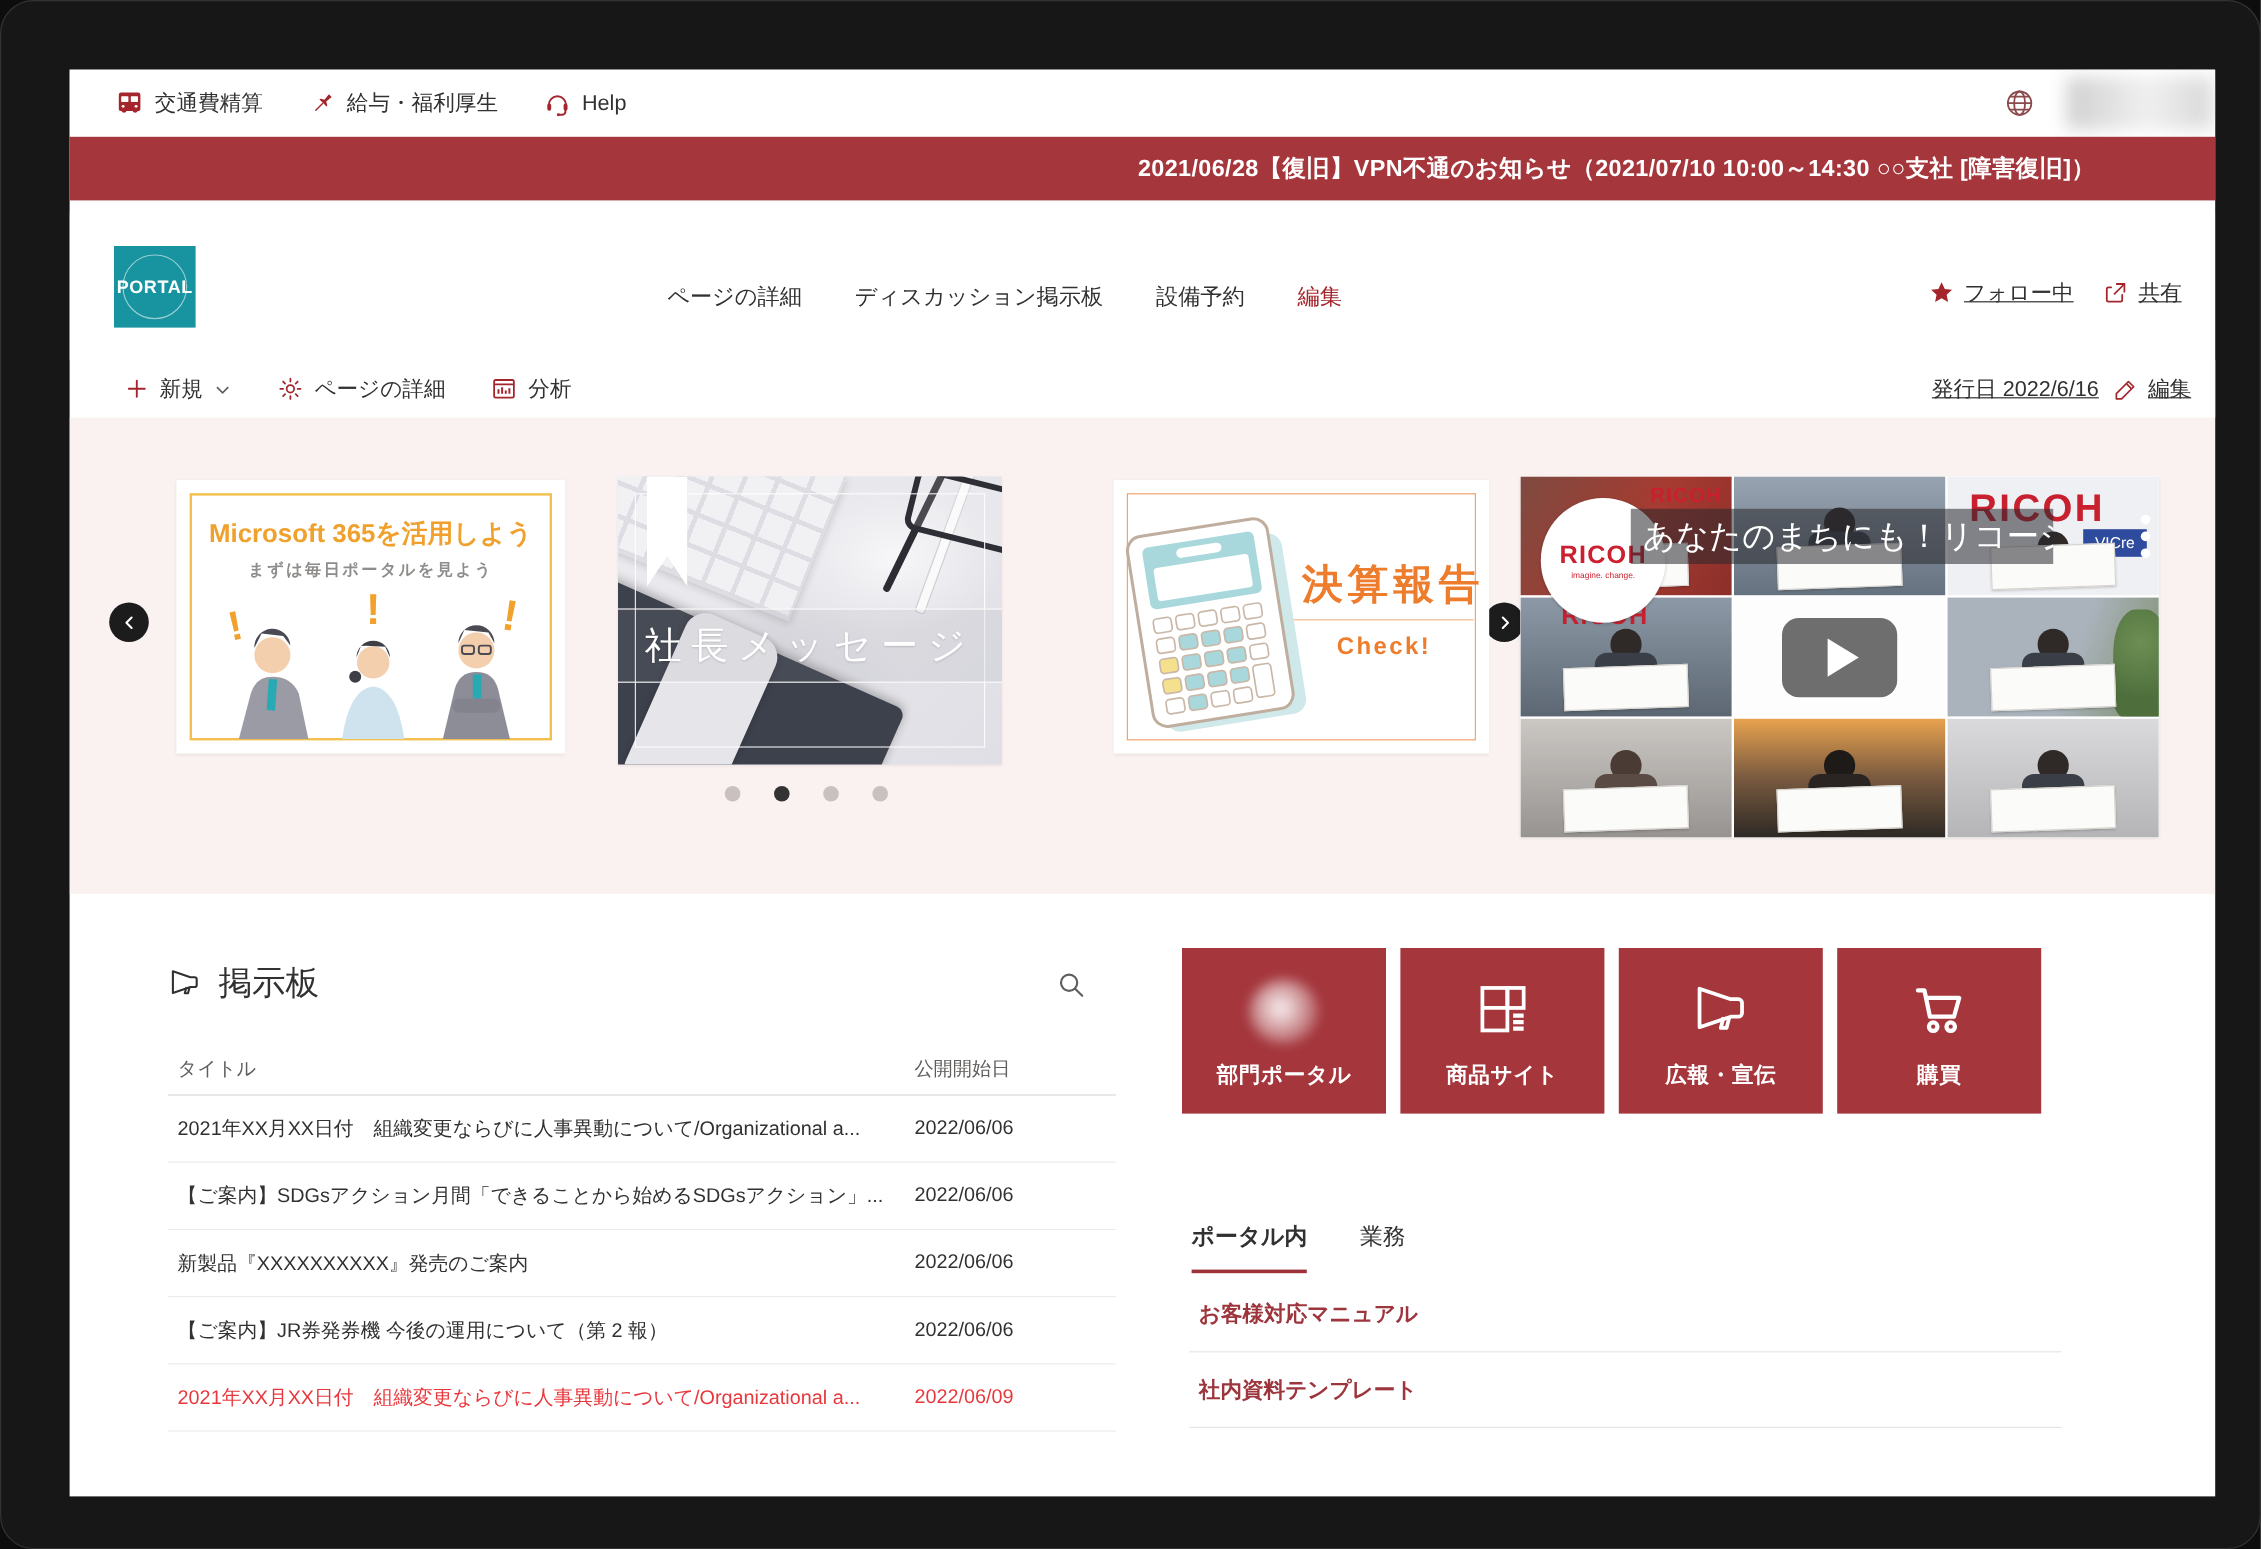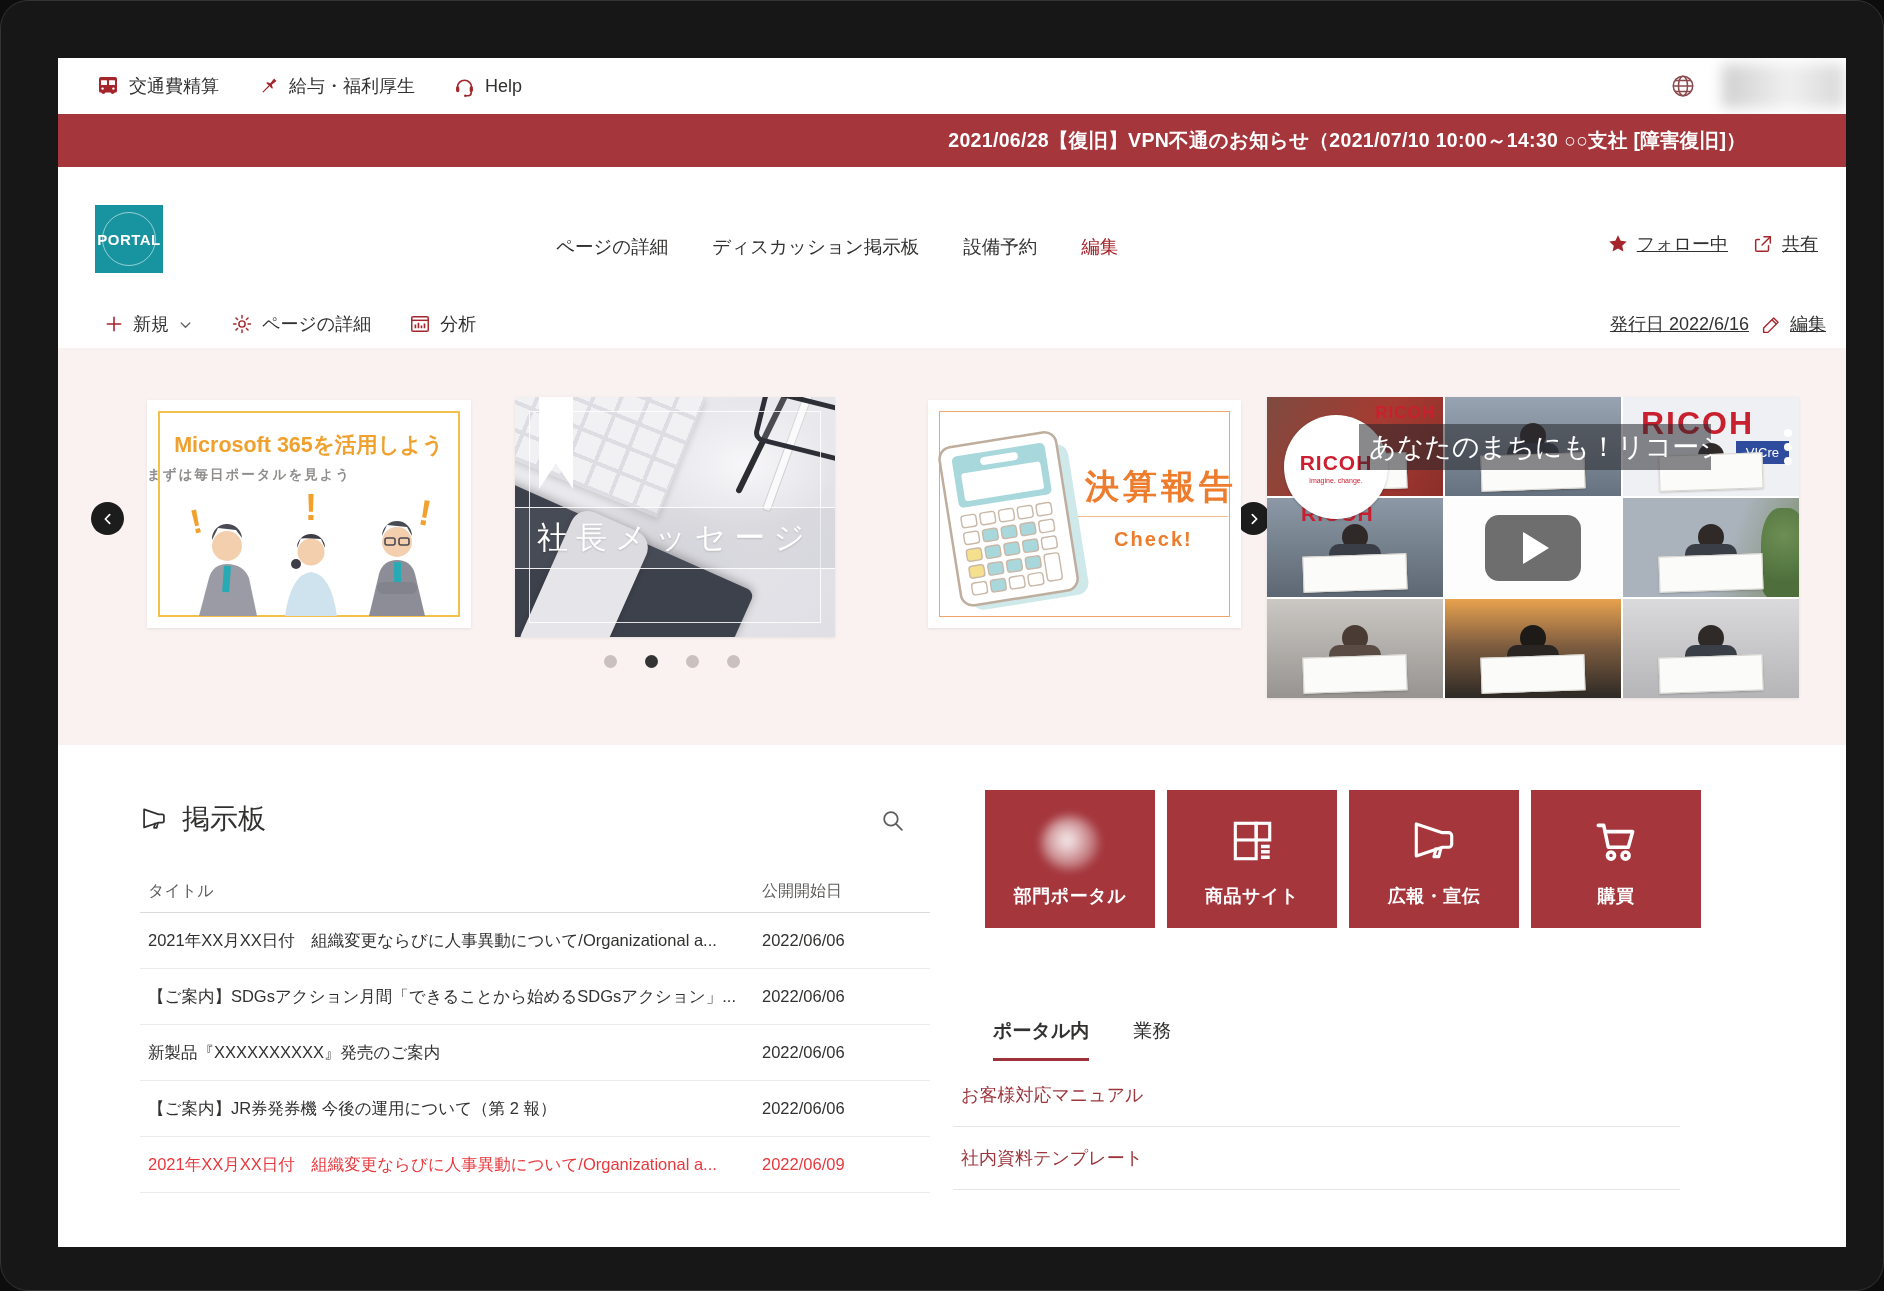--- a/index.html
+++ b/index.html
@@ -47,21 +47,21 @@
   .hero{position:absolute;left:0;top:290px;width:100%;height:397px;background:#f9f2f1;}
   .nav-arrow{position:absolute;width:33px;height:33px;border-radius:50%;background:#1c1c1c;display:flex;align-items:center;justify-content:center;cursor:pointer;top:444px;}
   .nav-arrow.left{left:33px;}
   .nav-arrow.right{left:1179px;}
 
   .card{position:absolute;background:#fff;box-shadow:0 1px 3px rgba(0,0,0,.08);overflow:hidden;}
   
   .card1{left:89px;top:342px;width:324px;height:228px;}
   .card1 .inner-border{position:absolute;inset:11px;border:2px solid #f4c04c;}
   .card1 .t{position:absolute;top:30px;width:100%;text-align:center;font-size:21.5px;font-weight:bold;color:#f0a02c;}
-  .card1 .s{position:absolute;top:66px;width:100%;text-align:left;font-size:13.5px;font-weight:bold;color:#8f8d8b;letter-spacing:2px;}
+  .card1 .s{position:absolute;top:66px;width:100%;text-align:center;font-size:13.5px;font-weight:bold;color:#8f8d8b;letter-spacing:2px;}
   .card1 svg.people{position:absolute;left:18px;bottom:12px;}
 
   
   .card2{left:457px;top:339px;width:320px;height:240px;background:
       radial-gradient(130px 90px at 72% 28%,#f7f7f9 0%,rgba(247,247,249,0) 70%),
       radial-gradient(170px 100px at 38% 72%,#d9d9df 0%,rgba(217,217,223,0) 70%),
       linear-gradient(135deg,#ececf0,#dfdfe5);}
   .card2 .kb{position:absolute;left:-36px;top:-44px;width:210px;height:130px;background:#f1f1f4;transform:rotate(22deg);
       background-image:repeating-linear-gradient(0deg,#dddde3 0 4px,transparent 4px 26px),repeating-linear-gradient(90deg,#dddde3 0 4px,transparent 4px 26px);box-shadow:2px 3px 6px rgba(0,0,0,.12);}
   .card2 .pen1{position:absolute;right:68px;top:-18px;width:6px;height:120px;background:#2c2c33;transform:rotate(26deg);border-radius:3px;}
@@ -134,21 +134,21 @@
   .tiles{position:absolute;left:927px;top:732px;display:flex;gap:12px;}
   .tile{width:170px;height:138px;background:#a4363c;position:relative;cursor:pointer;}
   .tile .ticon{position:absolute;left:50%;top:26px;transform:translateX(-50%);color:#fff;}
   .tile .tlabel{position:absolute;left:0;bottom:20px;width:100%;text-align:center;color:#fff;font-weight:bold;font-size:18px;letter-spacing:.5px;}
   .blur-blob{width:58px;height:54px;border-radius:50%;background:radial-gradient(circle at 45% 45%,rgba(255,255,255,.95),rgba(255,255,255,.2) 72%);filter:blur(5px);}
 
   
   .qtabs{position:absolute;left:935px;top:960px;display:flex;gap:44px;font-size:19px;}
   .qtab{padding-bottom:14px;cursor:pointer;color:#323130;}
   .qtab.active{font-weight:bold;border-bottom:3px solid #9e323a;}
-  .qlinks{position:absolute;left:895px;top:1006px;width:727px;}
+  .qlinks{position:absolute;left:933px;top:1006px;width:727px;font-weight:bold;}
   .qlink{height:62px;display:flex;align-items:center;border-bottom:1px solid #e8e6e4;color:#9c353c;font-size:18px;padding-left:8px;cursor:pointer;}
 </style>
 </head>
 <body>
 
 <div class="frame"></div>
 <div class="page">
 
   <div class="utilbar">
     <div class="util-item">

